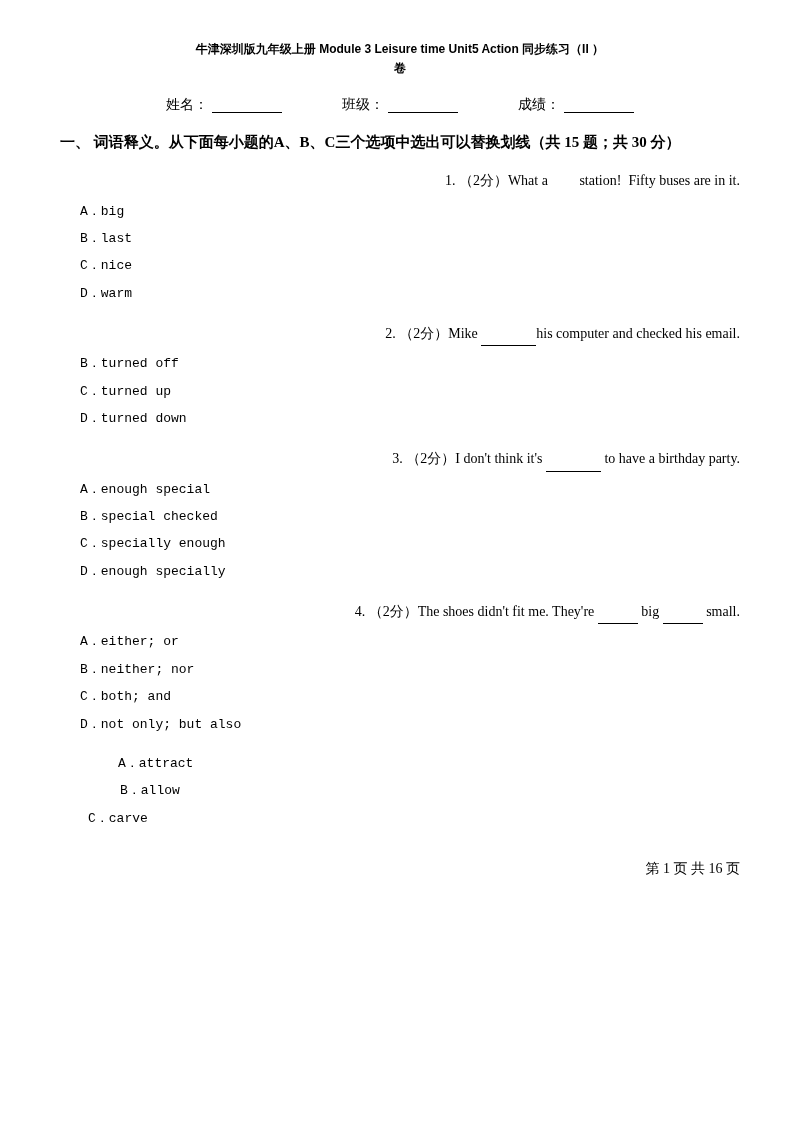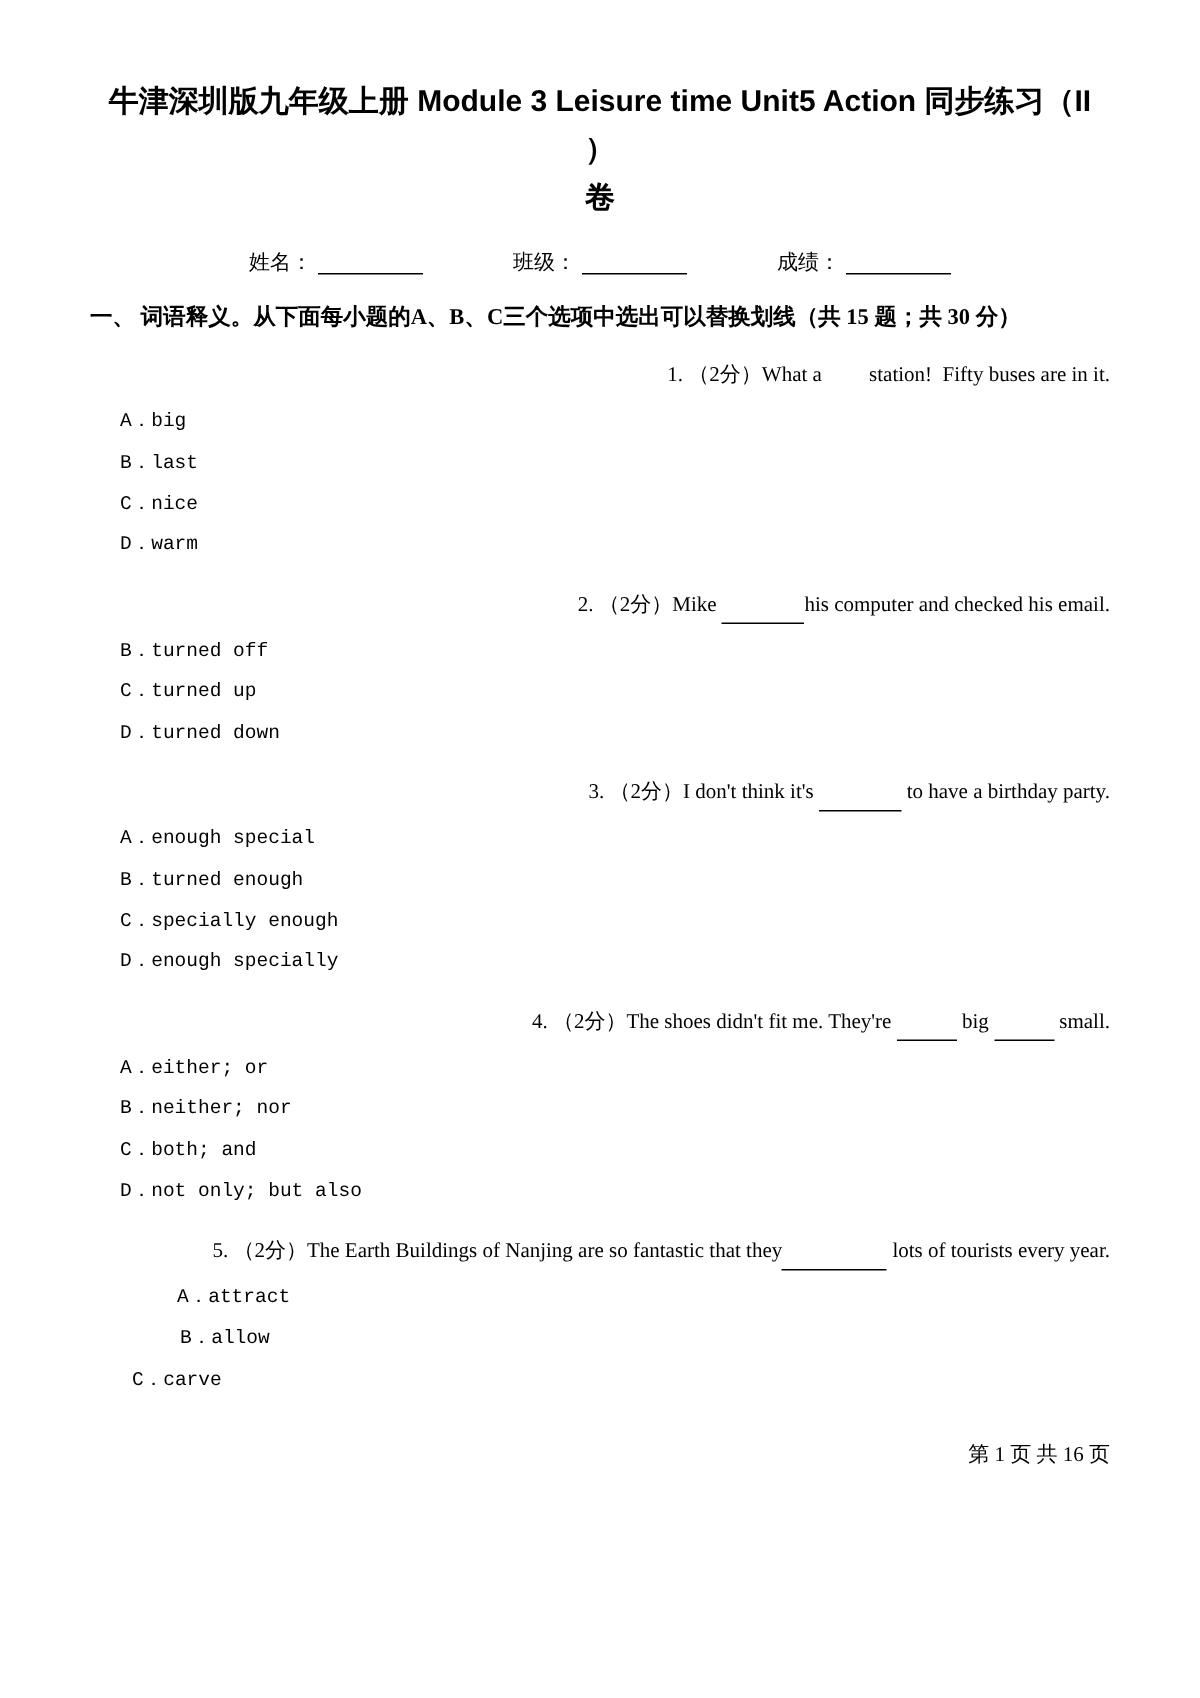--- a/index.html
+++ b/index.html
@@ -11,26 +11,25 @@
       background: #fff;
       font-family: "SimSun", "宋体", serif;
       font-size: 14px;
       color: #000;
       width: 800px;
       min-height: 1132px;
       padding: 40px 60px 40px 60px;
     }
     .title {
       text-align: center;
-      font-size: 20px;
+      font-size: 12px;
       font-weight: bold;
       line-height: 1.6;
       margin-bottom: 18px;
       font-family: "SimHei", "黑体", sans-serif;
-      margin-top: 12px;
     }
     .info-row {
       display: flex;
       justify-content: center;
       gap: 60px;
       margin-bottom: 16px;
       font-size: 14px;
     }
     .info-item {
       display: flex;
@@ -136,39 +135,35 @@
   <div class="option">C．turned up</div>
   <div class="option">D．turned down</div>
 </div>
 
 <div class="q-block">
   <div class="question-text">
     <span>3. </span>
     <span>（2分）I don't think it's <span class="blank"></span> to have a birthday party.</span>
   </div>
   <div class="option">A．enough special</div>
-  <div class="option">B．turned enough</div>
+  <div class="option">B．special checked</div>
   <div class="option">C．specially enough</div>
   <div class="option">D．enough specially</div>
 </div>
 
 <div class="q-block">
   <div class="question-text">
     <span>4. </span>
     <span>（2分）The shoes didn't fit me. They're <span class="blank-short"></span> big <span class="blank-short"></span> small.</span>
   </div>
   <div class="option">A．either; or</div>
   <div class="option">B．neither; nor</div>
   <div class="option">C．both; and</div>
   <div class="option">D．not only; but also</div>
 </div>
 
 <div class="q-block">
-  <div class="question-text">
-    <span>5. </span>
-    <span>（2分）The Earth Buildings of Nanjing are so fantastic that they<span class="blank-long"></span> lots of tourists every year.</span>
-  </div>
   <div class="option" style="margin-left:58px;">A．attract</div>
   <div class="option" style="margin-left:60px;">B．allow</div>
   <div class="option" style="margin-left:28px;">C．carve</div>
 </div>
 
 <div class="footer">第 1 页 共 16 页</div>
 
 </body></html>

